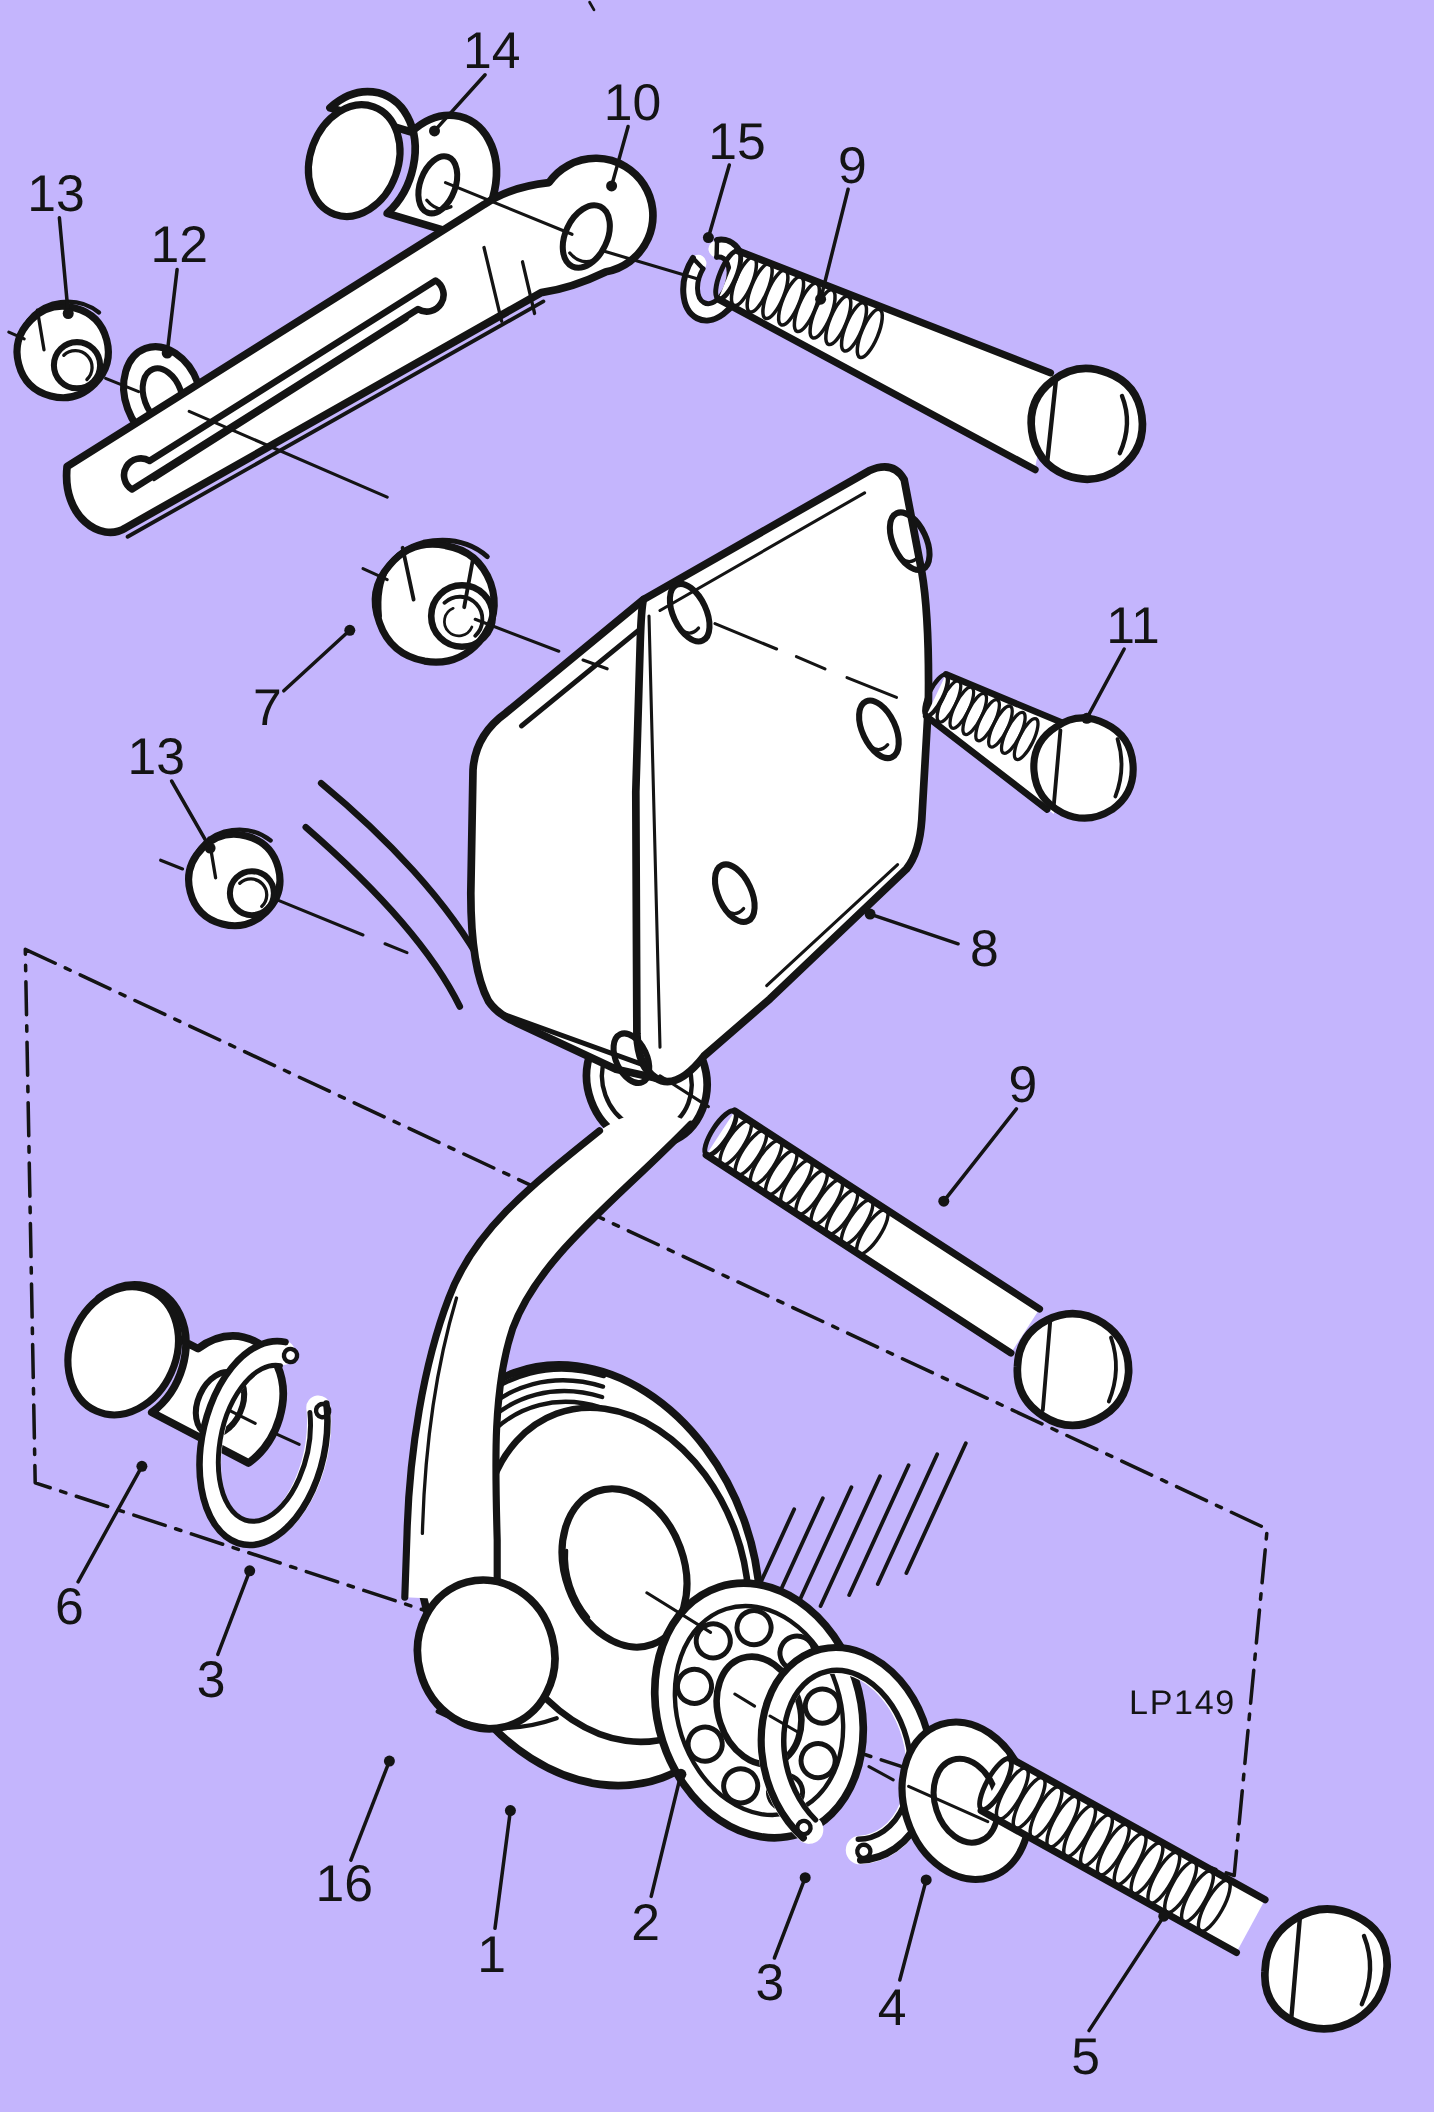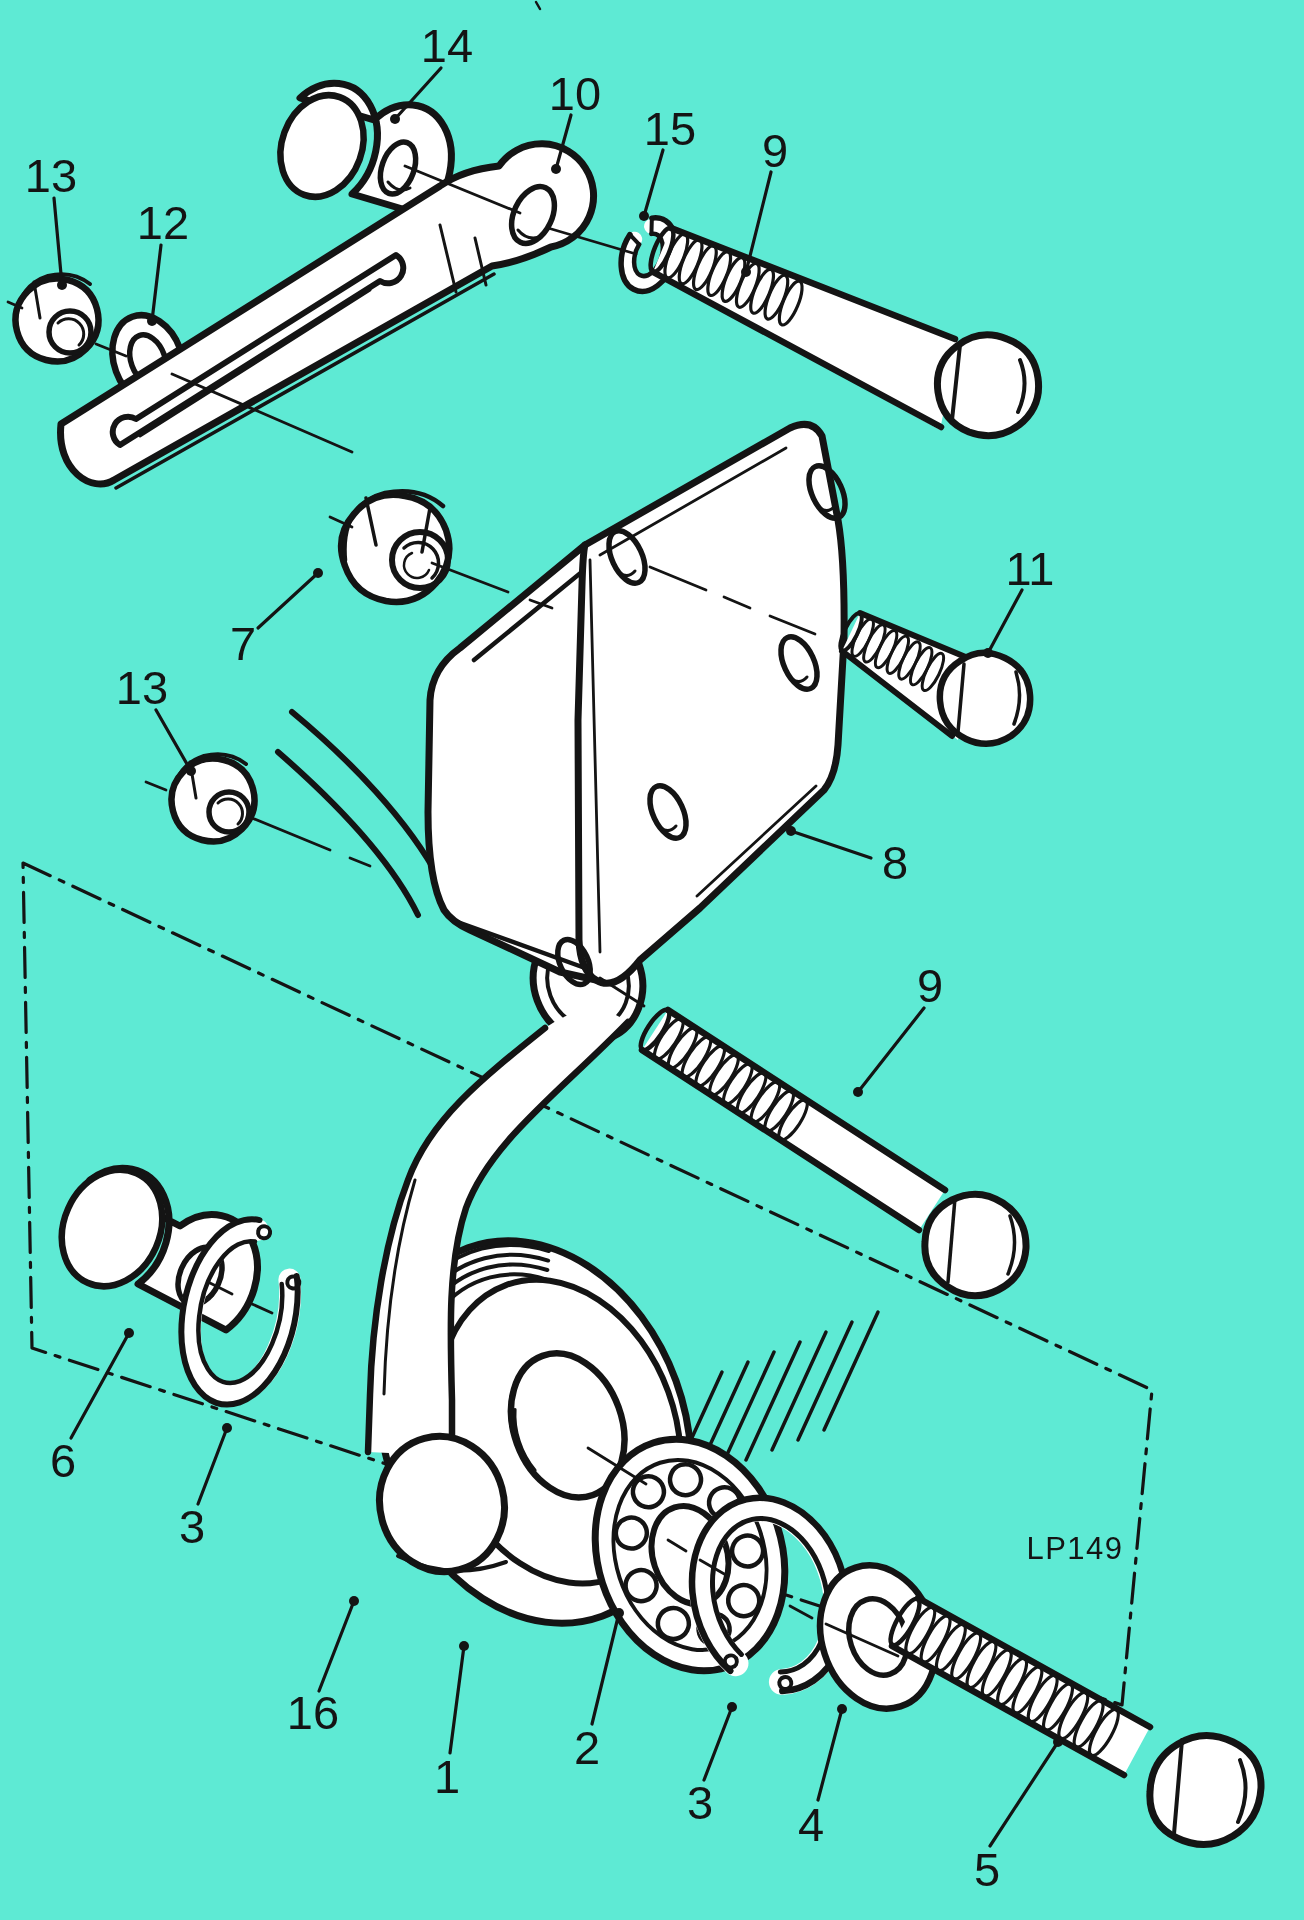--- a/index.html
+++ b/index.html
@@ -1,16 +1,16 @@
 <!DOCTYPE html>
 <html><head>
 <meta charset="utf-8">
 <style>
   html,body{margin:0;padding:0;background:#9a9a9a;}
-  .page{position:relative;width:1304px;height:1920px;background:#5eead4;margin:0 auto;overflow:hidden;font-family:"Liberation Sans",sans-serif;}
+  .page{position:relative;width:1304px;height:1920px;background:#c4b5fd;margin:0 auto;overflow:hidden;font-family:"Liberation Sans",sans-serif;}
   .page svg{position:absolute;left:0;top:0;width:100%;height:100%;}
   .callout-text{font-family:"Liberation Sans","DejaVu Sans",sans-serif;font-size:47px;font-weight:400;fill:#141414;text-anchor:middle;}
   .figcode{font-size:31px;letter-spacing:1.5px;text-anchor:middle;}
   text{user-select:none;}
 </style>
 </head>
 <body>
 
 <div class="page">
 <svg viewBox="0 0 1304 1920" xmlns="http://www.w3.org/2000/svg">

